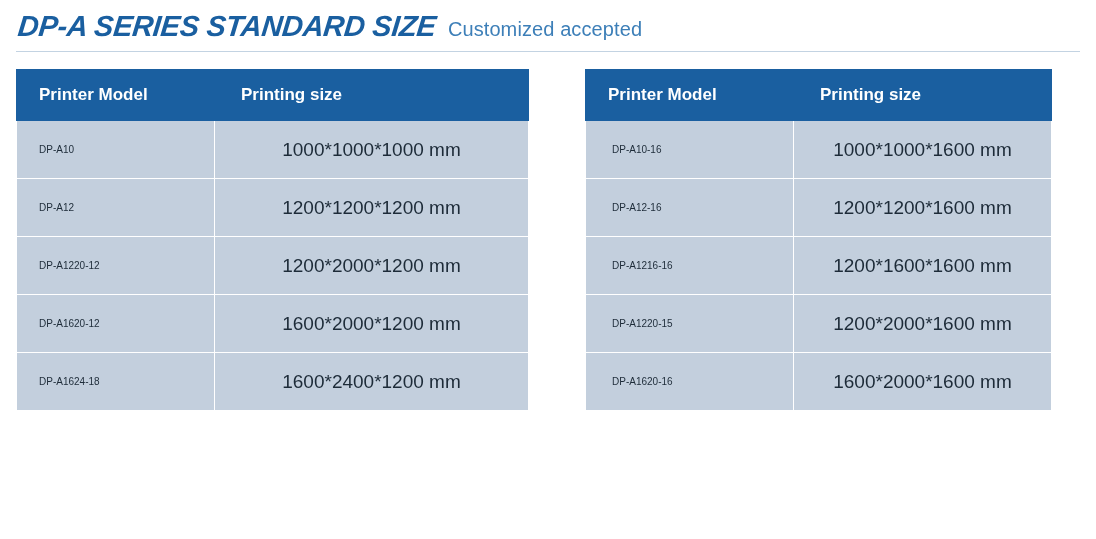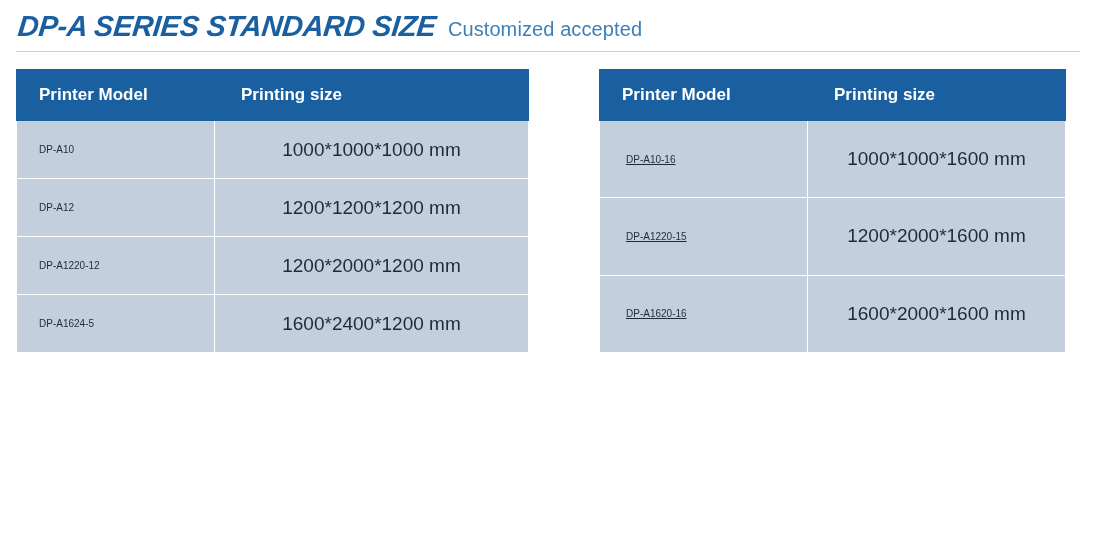--- a/index.html
+++ b/index.html
@@ -40,23 +40,24 @@
     font-weight: normal;
     letter-spacing: 0.1px;
   }
   .rule {
     margin: 8px 16px 0 16px;
     height: 1px;
     background: #c3d3e2;
   }
   .tables {
     display: flex;
-    gap: 70px;
+    gap: 56px;
     padding: 17px 16px 0 16px;
     box-sizing: border-box;
+    align-items: center;
   }
   .tbl {
     border-collapse: collapse;
     table-layout: fixed;
     font-size: 15.5px;
   }
   .tbl.left { width: 512px; }
   .tbl.right { width: 466px; }
   .tbl col.model-left { width: 198px; }
   .tbl col.size-left { width: 314px; }
@@ -88,21 +89,20 @@
   .tbl tbody td.c1 {
     padding-left: 22px;
     font-size: 10px;
   }
   .tbl tbody td.c2 {
     text-align: center;
     font-size: 19px;
   }
   .tbl.right tbody td.c1 {
     padding-left: 26px;
-    text-decoration: underline;
   }
 </style>
 </head>
 <body>
 
 <div class="page">
 
   <div class="header">
     <div class="title">DP-A SERIES STANDARD SIZE</div>
     <div class="subtitle">Customized accepted</div>
@@ -130,21 +130,25 @@
         </tr>
         <tr>
           <td class="c1">DP-A12</td>
           <td class="c2">1200*1200*1200 mm</td>
         </tr>
         <tr>
           <td class="c1">DP-A1220-12</td>
           <td class="c2">1200*2000*1200 mm</td>
         </tr>
         <tr>
-          <td class="c1">DP-A1624-5</td>
+          <td class="c1">DP-A1620-12</td>
+          <td class="c2">1600*2000*1200 mm</td>
+        </tr>
+        <tr>
+          <td class="c1">DP-A1624-18</td>
           <td class="c2">1600*2400*1200 mm</td>
         </tr>
       </tbody>
     </table>
 
     <table class="tbl right">
       <colgroup>
         <col class="model-right">
         <col class="size-right">
       </colgroup>
@@ -153,20 +157,28 @@
           <th class="c1">Printer Model</th>
           <th class="c2">Printing size</th>
         </tr>
       </thead>
       <tbody>
         <tr>
           <td class="c1">DP-A10-16</td>
           <td class="c2">1000*1000*1600 mm</td>
         </tr>
         <tr>
+          <td class="c1">DP-A12-16</td>
+          <td class="c2">1200*1200*1600 mm</td>
+        </tr>
+        <tr>
+          <td class="c1">DP-A1216-16</td>
+          <td class="c2">1200*1600*1600 mm</td>
+        </tr>
+        <tr>
           <td class="c1">DP-A1220-15</td>
           <td class="c2">1200*2000*1600 mm</td>
         </tr>
         <tr>
           <td class="c1">DP-A1620-16</td>
           <td class="c2">1600*2000*1600 mm</td>
         </tr>
       </tbody>
     </table>
 

